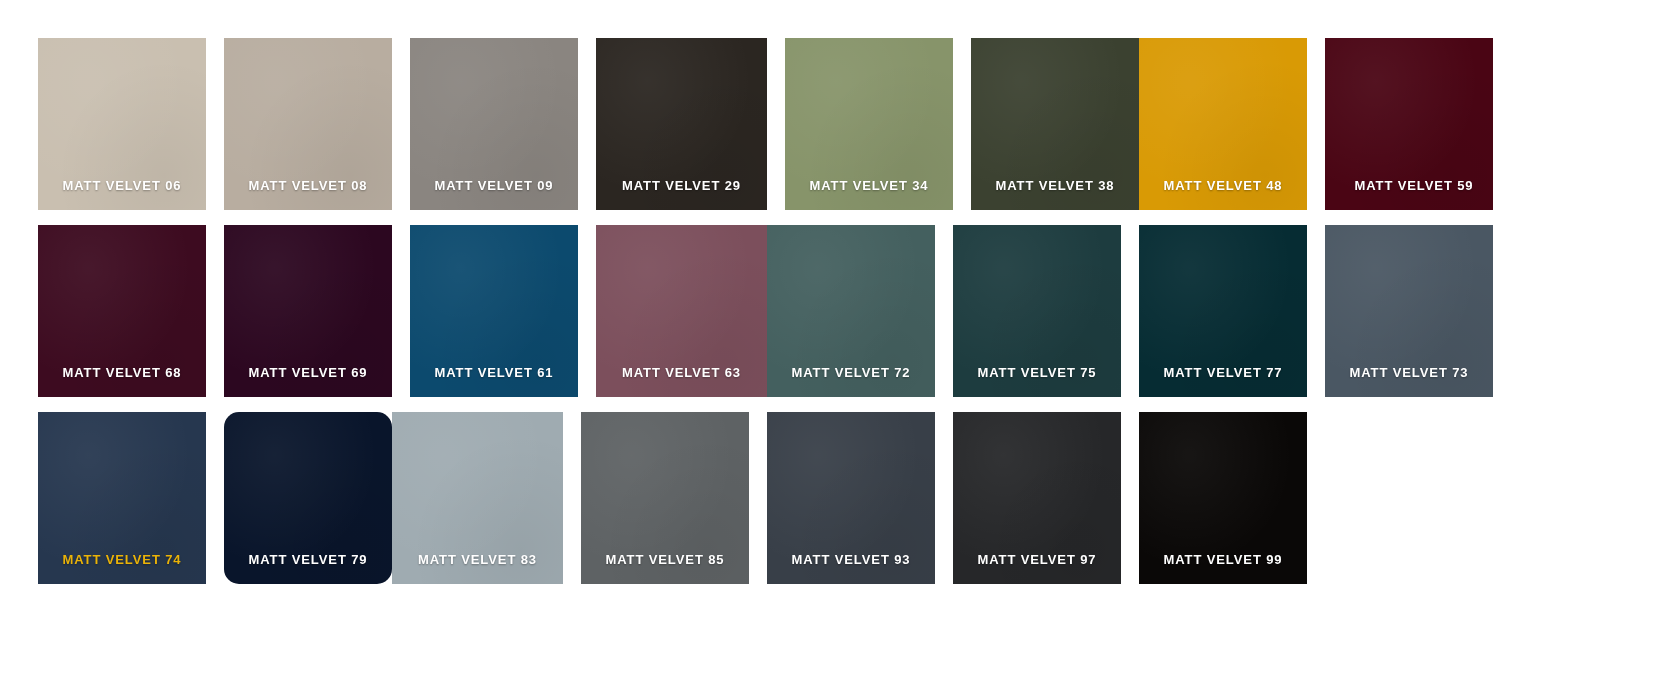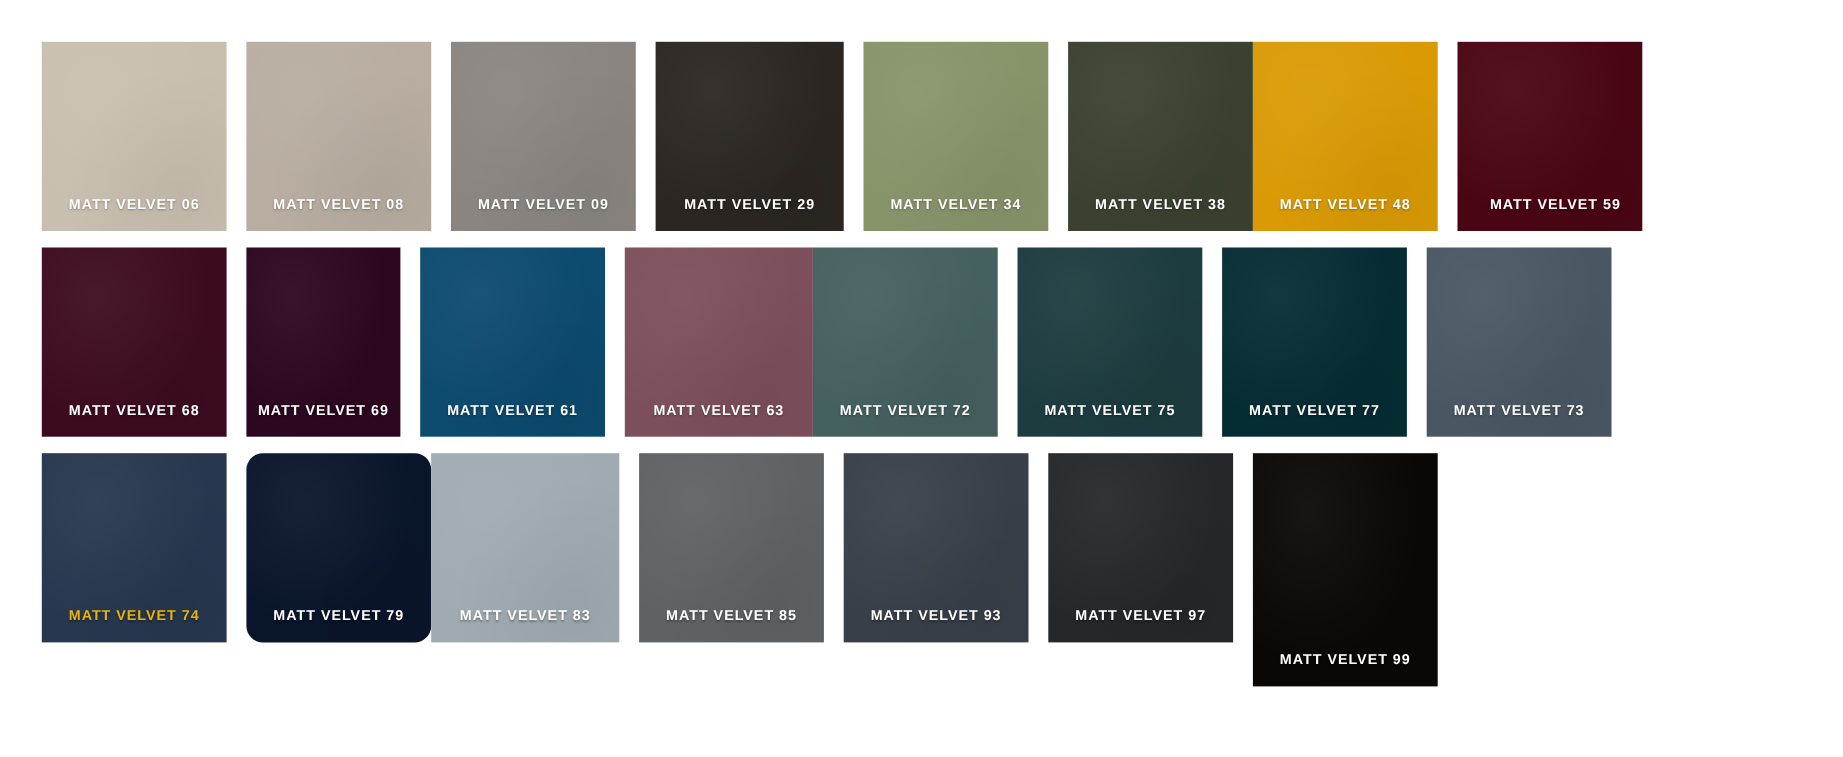--- a/index.html
+++ b/index.html
@@ -106,21 +106,21 @@
       <div class="gap" style="width: 18px;"></div>
       <div class="swatch" title="MATT VELVET 59" style="width: 168px; height: 172px; background: rgb(74, 5, 20); padding-left: 10px;">
         <span class="swatch-label" style="color: rgb(255, 255, 255);">MATT VELVET 59</span>
       </div>
     </div>
     <div class="swatch-row" style="top: 225px; height: 172px; padding-left: 38px;">
       <div class="swatch" title="MATT VELVET 68" style="width: 168px; height: 172px; background: rgb(61, 11, 32);">
         <span class="swatch-label" style="color: rgb(255, 255, 255);">MATT VELVET 68</span>
       </div>
       <div class="gap" style="width: 18px;"></div>
-      <div class="swatch" title="MATT VELVET 69" style="width: 140px; height: 172px; background: rgb(44, 7, 32);">
+      <div class="swatch" title="MATT VELVET 69" style="width: 168px; height: 172px; background: rgb(44, 7, 32);">
         <span class="swatch-label" style="color: rgb(255, 255, 255);">MATT VELVET 69</span>
       </div>
       <div class="gap" style="width: 18px;"></div>
       <div class="swatch" title="MATT VELVET 61" style="width: 168px; height: 172px; background: #0c4a6e;">
         <span class="swatch-label" style="color: rgb(255, 255, 255);">MATT VELVET 61</span>
       </div>
       <div class="gap" style="width: 18px;"></div>
       <div class="swatch" title="MATT VELVET 63" style="width: 171px; height: 172px; background: rgb(124, 79, 92);">
         <span class="swatch-label" style="color: rgb(255, 255, 255);">MATT VELVET 63</span>
       </div>
@@ -157,17 +157,17 @@
       </div>
       <div class="gap" style="width: 18px;"></div>
       <div class="swatch" title="MATT VELVET 93" style="width: 168px; height: 172px; background: rgb(56, 63, 72);">
         <span class="swatch-label" style="color: rgb(255, 255, 255);">MATT VELVET 93</span>
       </div>
       <div class="gap" style="width: 18px;"></div>
       <div class="swatch" title="MATT VELVET 97" style="width: 168px; height: 172px; background: rgb(38, 39, 41);">
         <span class="swatch-label" style="color: rgb(255, 255, 255);">MATT VELVET 97</span>
       </div>
       <div class="gap" style="width: 18px;"></div>
-      <div class="swatch" title="MATT VELVET 99" style="width: 168px; height: 212px; background: rgb(10, 8, 7);">
+      <div class="swatch" title="MATT VELVET 99" style="width: 168px; height: 172px; background: rgb(10, 8, 7);">
         <span class="swatch-label" style="color: rgb(255, 255, 255);">MATT VELVET 99</span>
       </div>
     </div>
   </div>
 
 </body></html>

